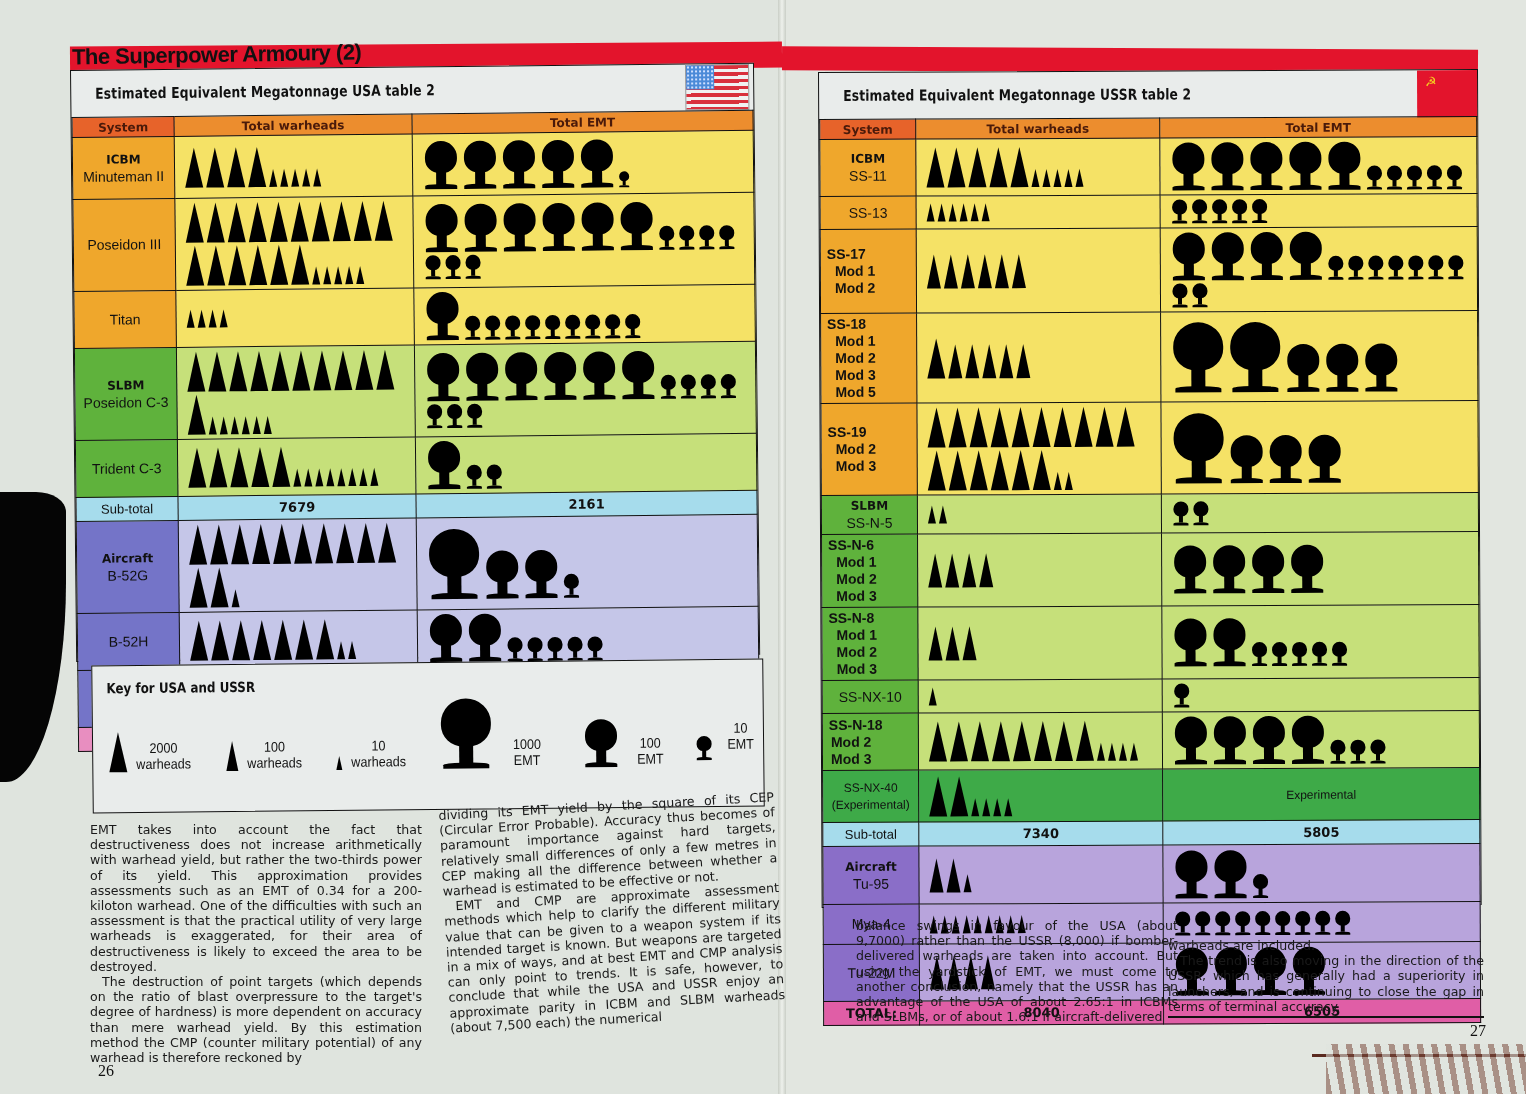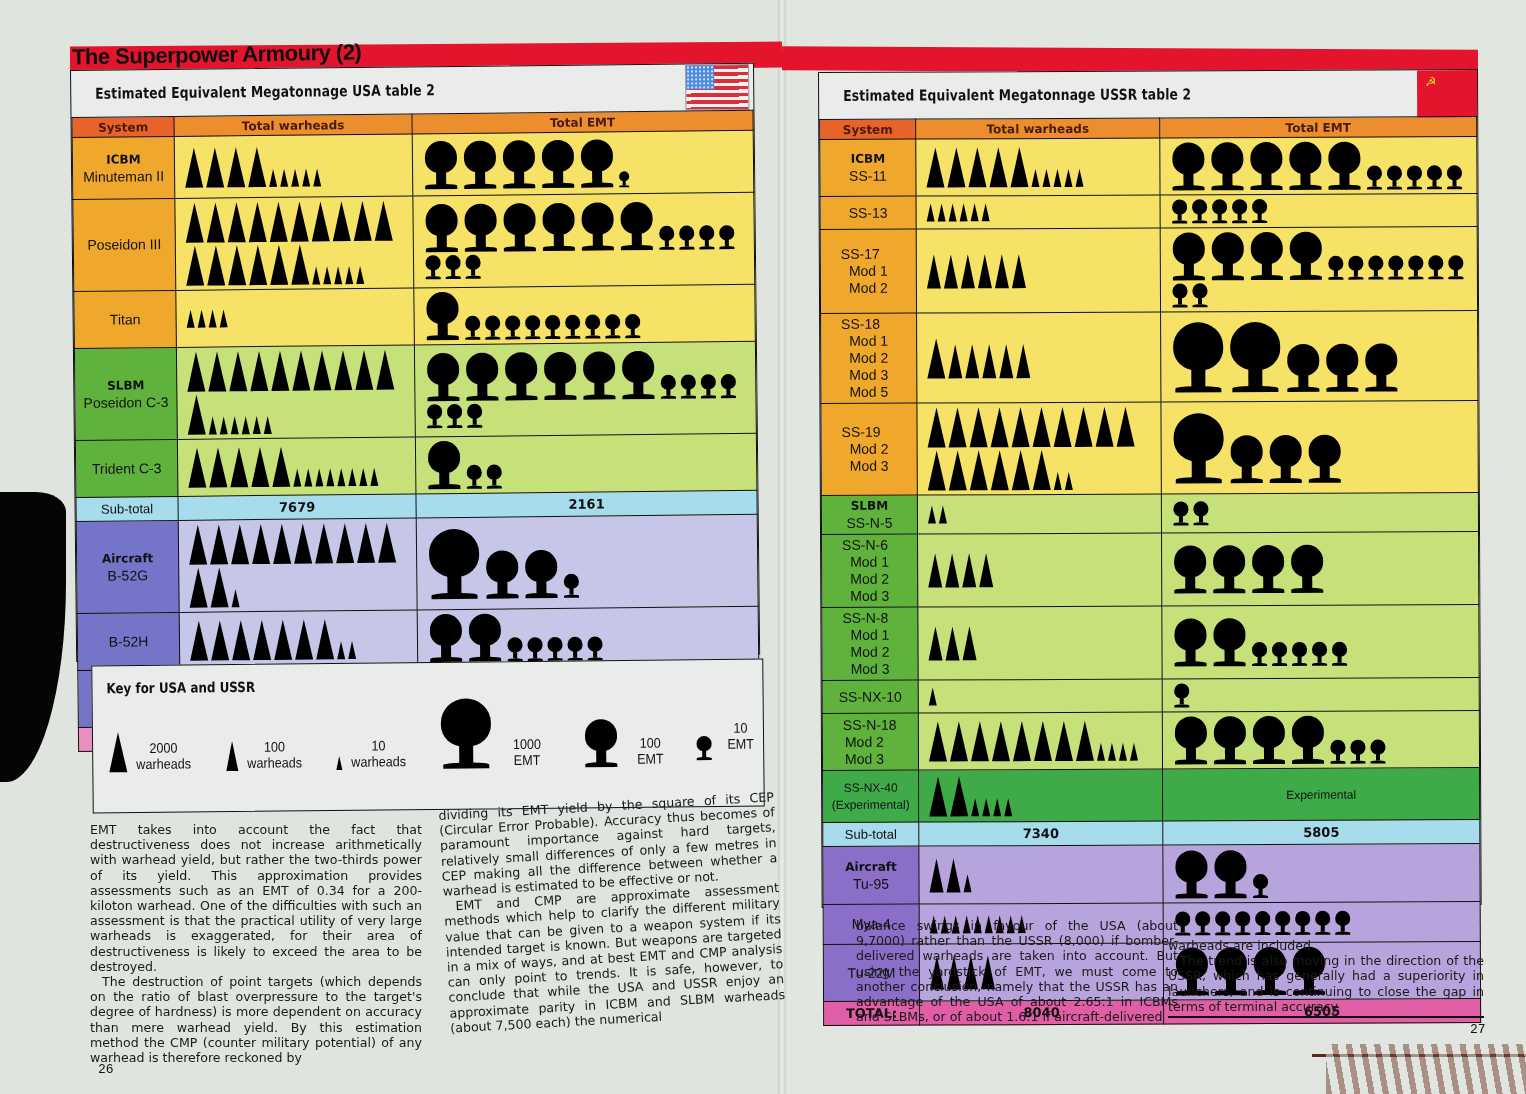--- a/index.html
+++ b/index.html
@@ -28,21 +28,21 @@
   .flag-ussr { position: absolute; right: 0px; top: 0px; width: 60px; height: 48px; background: #e3142c; }
   .flag-ussr span { position: absolute; left: 8px; top: 4px; color: #f5d020; font-size: 13px; }
 
   table.emt { position: absolute; border-collapse: collapse; width: 100%; }
   table.emt td, table.emt th { border: 1.5px solid #111; vertical-align: middle; }
   table.emt th { font-family: "DejaVu Sans", sans-serif; font-size: 12px; font-weight: bold; color: #4a1a0a; height: 20px; }
   th.sys-h { background: #e7632a; }
   th.wh-h, th.emt-h { background: #ec8d2e; }
   td.sys { text-align: center; font-size: 14px; padding: 2px 4px; line-height: 17px; }
   td.sys .grp { font-family: "DejaVu Sans", sans-serif; font-weight: bold; font-size: 12px; display: block; }
-  td.sys.left { text-align: left; padding-left: 20px; }
+  td.sys.left { text-align: left; padding-left: 6px; font-weight: bold; }
   td.sys .mods { display: inline-block; text-align: right; vertical-align: top; margin-left: 8px; }
   tr.icbm td.sys { background: #efa72c; }
   tr.icbm td.cell { background: #f5e266; }
   tr.slbm td.sys { background: #5fb23c; }
   tr.slbm td.cell { background: #c6e07a; }
   tr.slbm-dark td.sys, tr.slbm-dark td.cell { background: #3eaa48; }
   tr.air td.sys { background: #7474c8; }
   tr.air td.cell { background: #c5c6e8; }
   tr.air-r td.sys { background: #8a6ec8; }
   tr.air-r td.cell { background: #b8a4dc; }
@@ -89,21 +89,21 @@
   .key-lbl { font-size: 14px; text-align: center; line-height: 16px; transform: scaleX(0.9); }
 
   .col { position: absolute; font-family: "DejaVu Sans", sans-serif; font-size: 12.6px; line-height: 15.2px; text-align: justify; color: #1a1a1a; }
   .col p { text-indent: 0; }
   .col p + p { text-indent: 12px; }
   .col1 { left: 90px; top: 822px; width: 332px; }
   .col2 { left: 438px; top: 808px; width: 336px; transform: rotate(-3.2deg); transform-origin: top left; }
   .col3 { left: 856px; top: 918px; width: 322px; }
   .col4 { left: 1168px; top: 938px; width: 316px; }
   .rule4 { position: absolute; left: 1168px; top: 1016px; width: 316px; height: 1.5px; background: #111; }
-  .pageno { position: absolute; font-family: Liberation Mono, monospace; font-size: 13px; }
+  .pageno { position: absolute; font-family: Liberation Serif, serif; font-size: 16px; }
 </style>
 </head>
 <body>
 
 <div class="page page-left"></div>
 <div class="page page-right"></div>
 <div class="gutter"></div>
 
 <div class="redband l"></div>
 <div class="redband r"></div>

